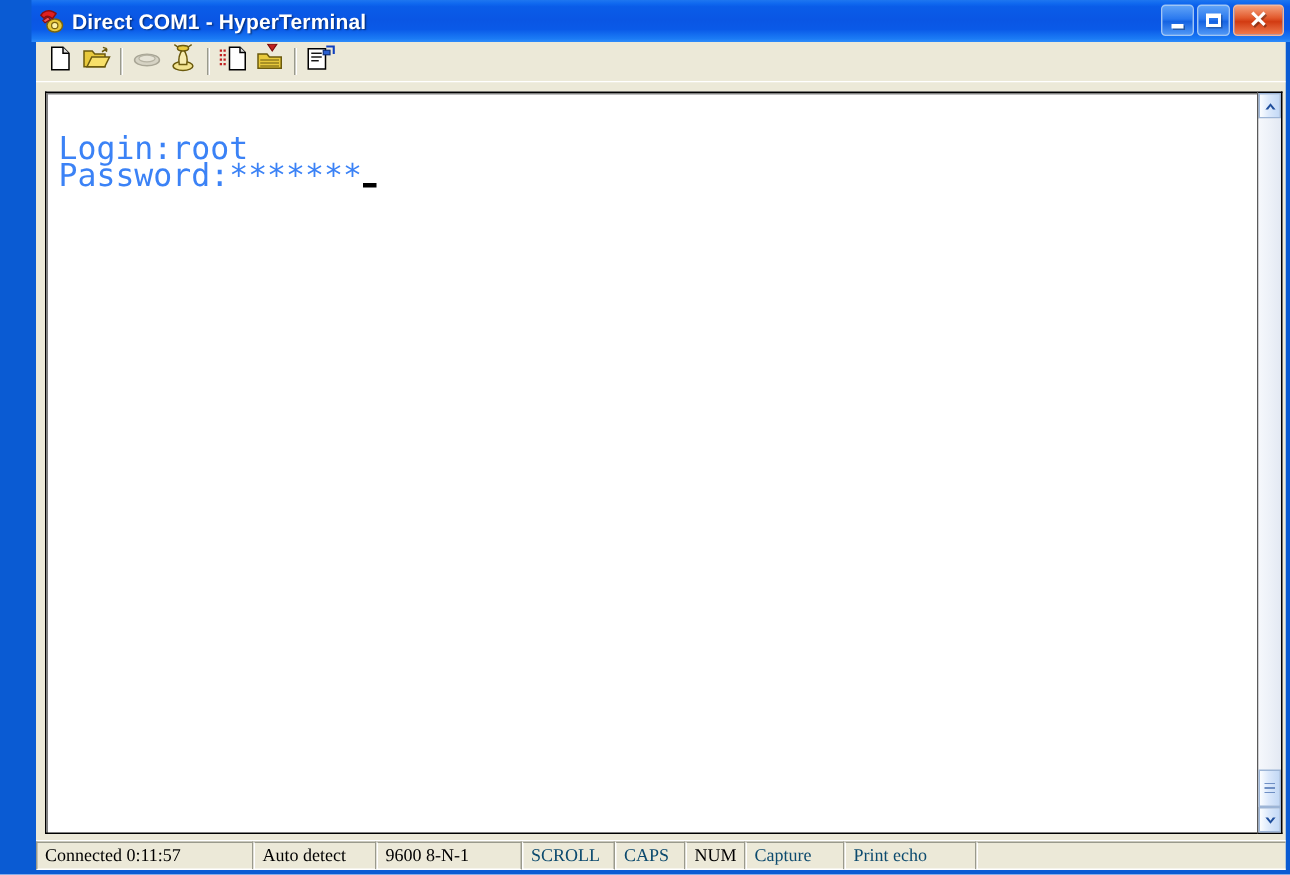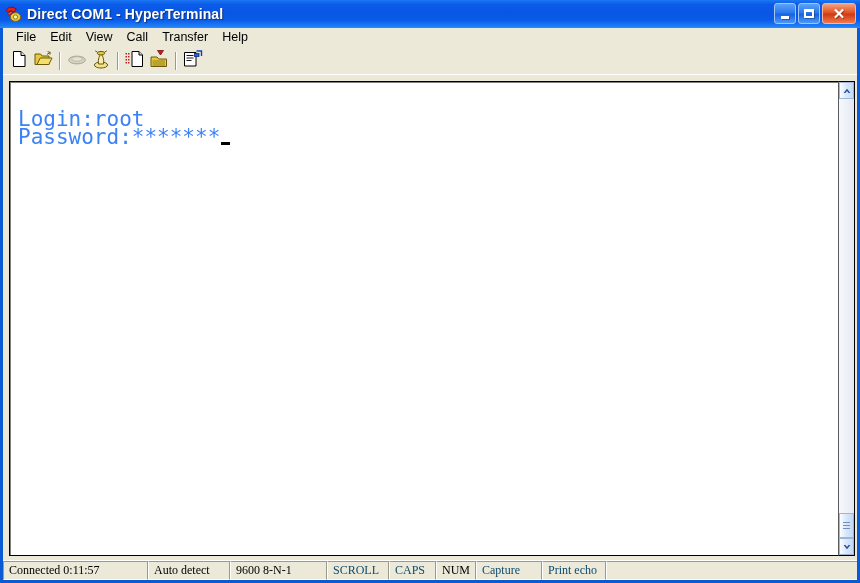--- a/index.html
+++ b/index.html
@@ -18,20 +18,21 @@
   .window {
     position: absolute;
     left: 0; top: 0;
     width: 860px;
     height: 583px;
     box-sizing: border-box;
     background: #0a5bd3;
     border: 0;
     display: flex;
     flex-direction: column;
+    padding-left: 21px;
   }
 
   
   .titlebar {
     position: relative;
     height: 28px;
     flex: 0 0 28px;
     background: linear-gradient(to bottom,
         #1e76f0 0%,
         #1069ef 8%,
@@ -301,28 +302,20 @@
         <div class="glyph-max"></div>
       </div>
       <div class="win-btn close">
         <div class="glyph-close">✕</div>
       </div>
     </div>
   </div>
 
   <div class="client">
 
-    <div class="menubar">
-      <div class="menu-item">File</div>
-      <div class="menu-item">Edit</div>
-      <div class="menu-item">View</div>
-      <div class="menu-item">Call</div>
-      <div class="menu-item">Transfer</div>
-      <div class="menu-item">Help</div>
-    </div>
 
     <div class="toolbar">
 
       <div class="tb-btn">
         <span>
           <svg width="17" height="18" viewBox="0 0 17 18">
             <path d="M2.5 1.5 H10 L14 5.5 V16.5 H2.5 Z" fill="#ffffff" stroke="#000000" stroke-width="1"></path>
             <path d="M10 1.5 V5.5 H14" fill="#dcdcdc" stroke="#000000" stroke-width="1"></path>
           </svg>
         </span>
@@ -439,18 +432,18 @@
     </div>
 
     <div class="statusbar">
       <div class="sb-cell first" style="width:145px">Connected 0:11:57</div>
       <div class="sb-cell" style="width:82px">Auto detect</div>
       <div class="sb-cell" style="width:97px">9600 8-N-1</div>
       <div class="sb-cell dim" style="width:62px">SCROLL</div>
       <div class="sb-cell dim" style="width:47px">CAPS</div>
       <div class="sb-cell" style="width:40px">NUM</div>
       <div class="sb-cell dim" style="width:66px">Capture</div>
-      <div class="sb-cell dim" style="width:64px">Print echo</div>
+      <div class="sb-cell dim" style="width:88px">Print echo</div>
       <div class="sb-cell tail"></div>
     </div>
 
   </div>
 </div>
 
 </body></html>

